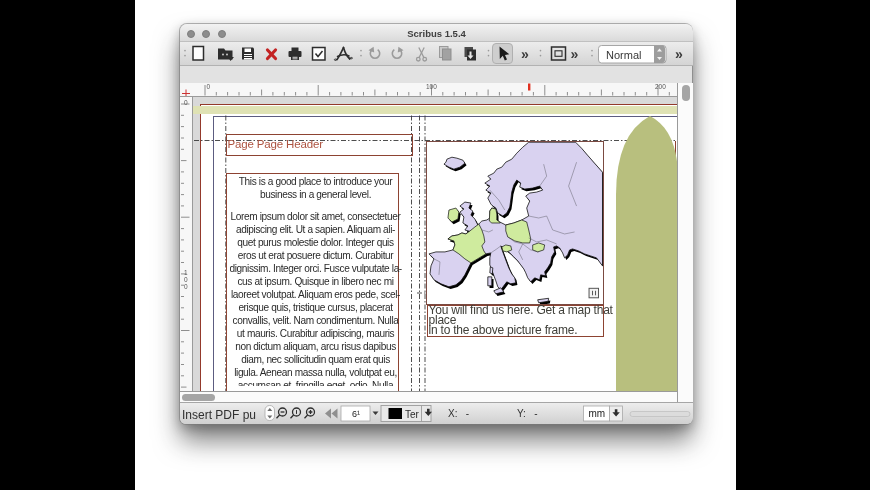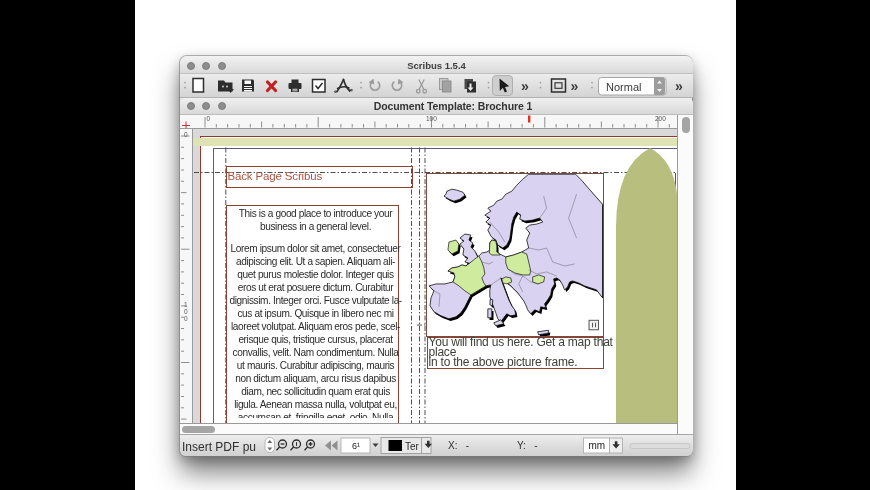--- a/index.html
+++ b/index.html
@@ -2,21 +2,21 @@
 <html><head>
 <meta charset="utf-8">
 <style>
 html,body{margin:0;padding:0;}
 body{width:870px;height:490px;background:#000;position:relative;overflow:hidden;
      font-family:"Liberation Sans",sans-serif;}
 .abs{position:absolute;}
 #backdrop{left:135px;top:0;width:601px;height:490px;background:#fff;}
 #win{left:180px;top:24px;width:511.5px;height:400px;background:#e2e2e2;
      border-radius:7px 7px 6px 6px;
-     box-shadow:0 0 0 1px rgba(120,120,120,.55),0 17px 26px rgba(30,30,30,.55),0 4px 12px rgba(0,0,0,.28);margin-top:32px;}
+     box-shadow:0 0 0 1px rgba(120,120,120,.55),0 17px 26px rgba(30,30,30,.55),0 4px 12px rgba(0,0,0,.28);}
 
 #tb1{left:0;top:0;width:513px;height:17px;border-radius:7px 7px 0 0;
      background:linear-gradient(#f2f2f2,#dadada);border-bottom:1px solid #c0c0c0;}
 .dot{width:8px;height:8px;border-radius:50%;background:#8d8d8d;border:1px solid #7e7e7e;box-sizing:border-box;}
 #tb1 .dot{top:6px;}
 #t1a{left:6.5px;} #t1b{left:22.3px;} #t1c{left:38.2px;}
 #title1{left:0;top:3.5px;width:513px;text-align:center;font-size:9.5px;font-weight:bold;color:#3e3e3e;}
 
 #tbar{left:0;top:18px;width:513px;height:23px;
       background:linear-gradient(#ececec,#d4d4d4);border-bottom:1px solid #b2b2b2;}
@@ -153,26 +153,20 @@
     <text x="390.5" y="17" font-size="14" font-weight="bold" fill="#3d3d3d" font-family="Liberation Sans,sans-serif">»</text>
 
     <rect x="418.5" y="3.5" width="67.5" height="17.5" rx="3" fill="#fff" stroke="#a6a6a6"></rect>
     <path d="M474 3.5 h8 a3 3 0 0 1 3 3 v11.5 a3 3 0 0 1 -3 3 h-8 z" fill="#9d9d9d"></path>
     <path d="M477 9.5 l2.5 -3 l2.5 3 z" fill="#f2f2f2"></path>
     <path d="M477 15 l2.5 3 l2.5 -3 z" fill="#f2f2f2"></path>
     <text x="426" y="16.5" font-size="11" fill="#383838" font-family="Liberation Sans,sans-serif">Normal</text>
     <text x="495" y="17" font-size="14" font-weight="bold" fill="#3d3d3d" font-family="Liberation Sans,sans-serif">»</text>
   </svg>
   </div>
-  <div id="dwt" class="abs">
-    <div id="d1a" class="abs dot"></div>
-      <div id="d1b" class="abs dot"></div>
-      <div id="d1c" class="abs dot"></div>
-    <div id="title2" class="abs">Document Template: Brochure 1</div>
-  </div>
   <div id="rrow" class="abs">
   <svg width="513" height="13" viewBox="0 0 513 13">
     <g stroke="#c33" stroke-width="1">
       <path d="M2 10.5 h8 M6 6.5 v7"></path>
     </g>
 
     <g stroke="#6b6b6b" stroke-width="0.75" fill="none">
           <path d="M25.0 2 V12.5M36.3 9 V12.5M47.6 9 V12.5M59.0 9 V12.5M70.3 9 V12.5M81.6 6.5 V12.5M92.9 9 V12.5M104.3 9 V12.5M115.6 9 V12.5M126.9 9 V12.5M138.2 2 V12.5M149.6 9 V12.5M160.9 9 V12.5M172.2 9 V12.5M183.5 9 V12.5M194.9 6.5 V12.5M206.2 9 V12.5M217.5 9 V12.5M228.8 9 V12.5M240.2 9 V12.5M251.5 2 V12.5M262.8 9 V12.5M274.1 9 V12.5M285.5 9 V12.5M296.8 9 V12.5M308.1 6.5 V12.5M319.4 9 V12.5M330.8 9 V12.5M342.1 9 V12.5M353.4 9 V12.5M364.8 2 V12.5M376.1 9 V12.5M387.4 9 V12.5M398.7 9 V12.5M410.0 9 V12.5M421.4 6.5 V12.5M432.7 9 V12.5M444.0 9 V12.5M455.3 9 V12.5M466.7 9 V12.5M478.0 2 V12.5M489.3 9 V12.5"></path>
         </g>
     <g font-size="6.5" fill="#555" font-family="Liberation Sans,sans-serif">
@@ -210,21 +204,21 @@
         <path d="M245 18.5 V294"></path>
         <path d="M14 43.5 H497"></path>
         <path d="M237 196 H248"></path>
       </g>
       <g stroke="#8d4332" stroke-width="1">
         <path d="M495.5 44 V64"></path>
       </g>
     </svg>
     </div>
     <div id="hdr" class="abs frame"></div>
-    <div id="hdrtxt" class="abs">Back Page Scribus</div>
+    <div id="hdrtxt" class="abs">Page Page Header</div>
     <div id="bodyf" class="abs frame"></div>
     <div id="bodytxt" class="abs">This is a good place to introduce your<br>business in a general level.<br><span style="display:block;height:8.5px"></span>Lorem ipsum dolor sit amet, consectetuer<br>adipiscing elit. Ut a sapien. Aliquam ali-<br>quet purus molestie dolor. Integer quis<br>eros ut erat posuere dictum. Curabitur<br>dignissim. Integer orci. Fusce vulputate la-<br>cus at ipsum. Quisque in libero nec mi<br>laoreet volutpat. Aliquam eros pede, scel-<br>erisque quis, tristique cursus, placerat<br>convallis, velit. Nam condimentum. Nulla<br>ut mauris. Curabitur adipiscing, mauris<br>non dictum aliquam, arcu risus dapibus<br>diam, nec sollicitudin quam erat quis<br>ligula. Aenean massa nulla, volutpat eu,<br>accumsan et, fringilla eget, odio. Nulla<br>placerat porta justo. Nulla vitae turpis.<br>Praesent lacus.</div>
     <div id="mapf" class="abs">
     <svg width="175.5" height="162" viewBox="0 0 176 162">
       <defs>
         <path id="mainland" d="M64 62 L61 56 L64 51 L59 48 L63 44 L58 41 L64 37 L61 34 L67 31 L70 27 L75 25 L79 20 L85 17 L90 11 L96 5 L102 0
           L149 0 L155 6 L161 13 L168 21 L176 30 L176 124
           L170 116 L164 114 L158 112 L152 109 L146 107 L143 108 L141 113 L138 116 L136 111 L133 106 L130 104 L127 105
           L128 110 L125 115 L124 121 L121 126 L118 130 L119 134 L114 133 L113 138 L108 136 L104 140 L101 136 L99 131
           L97 127 L94 123 L91 119 L87 115 L83 111 L78 107 L74 104

